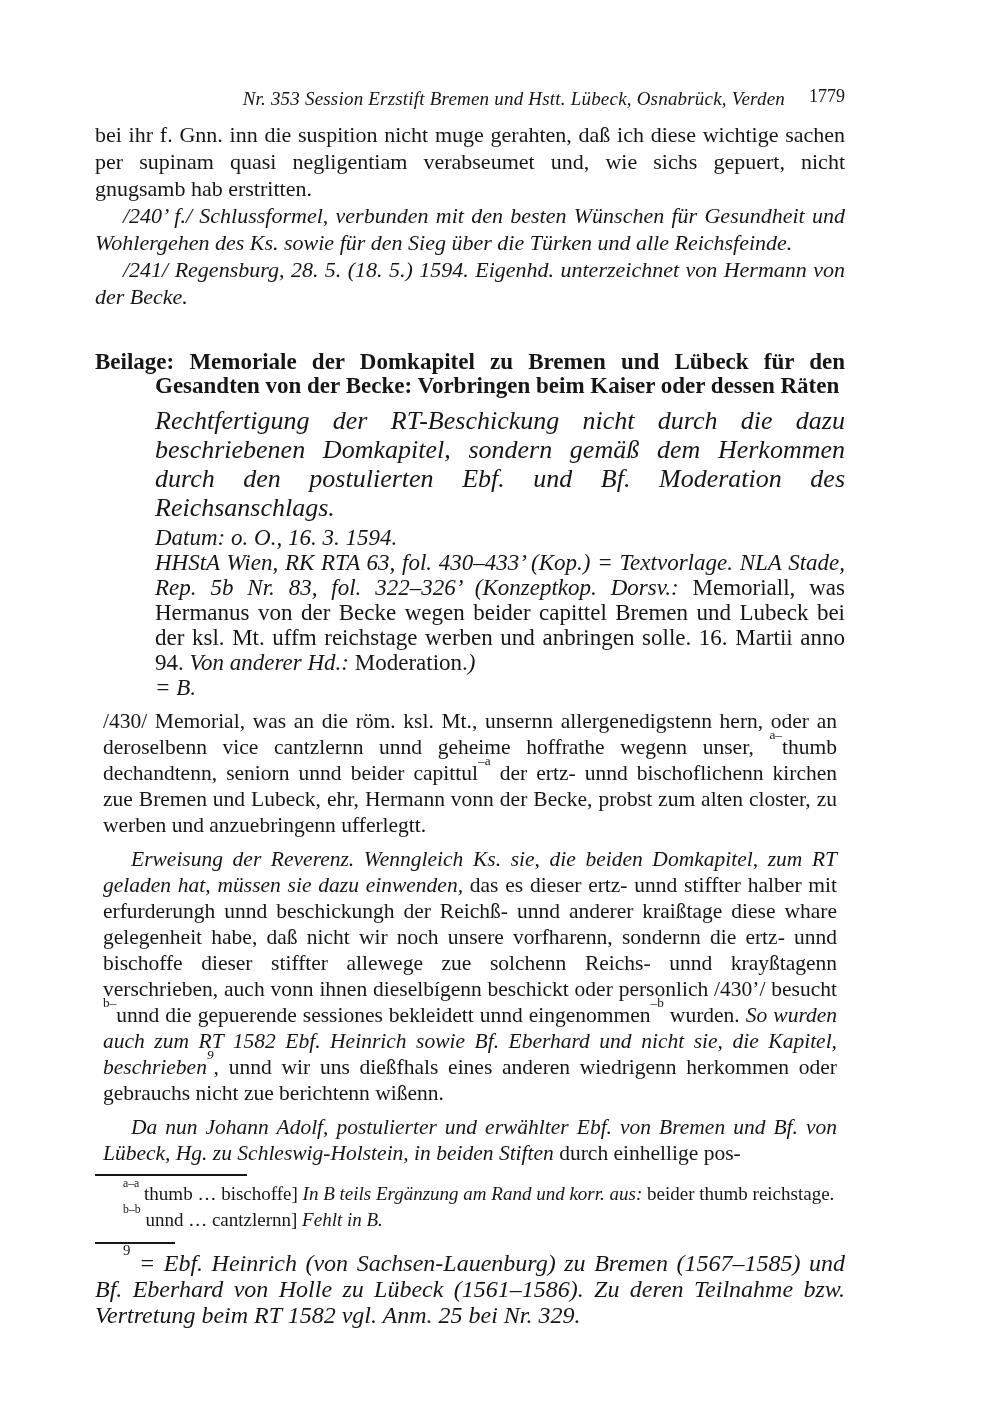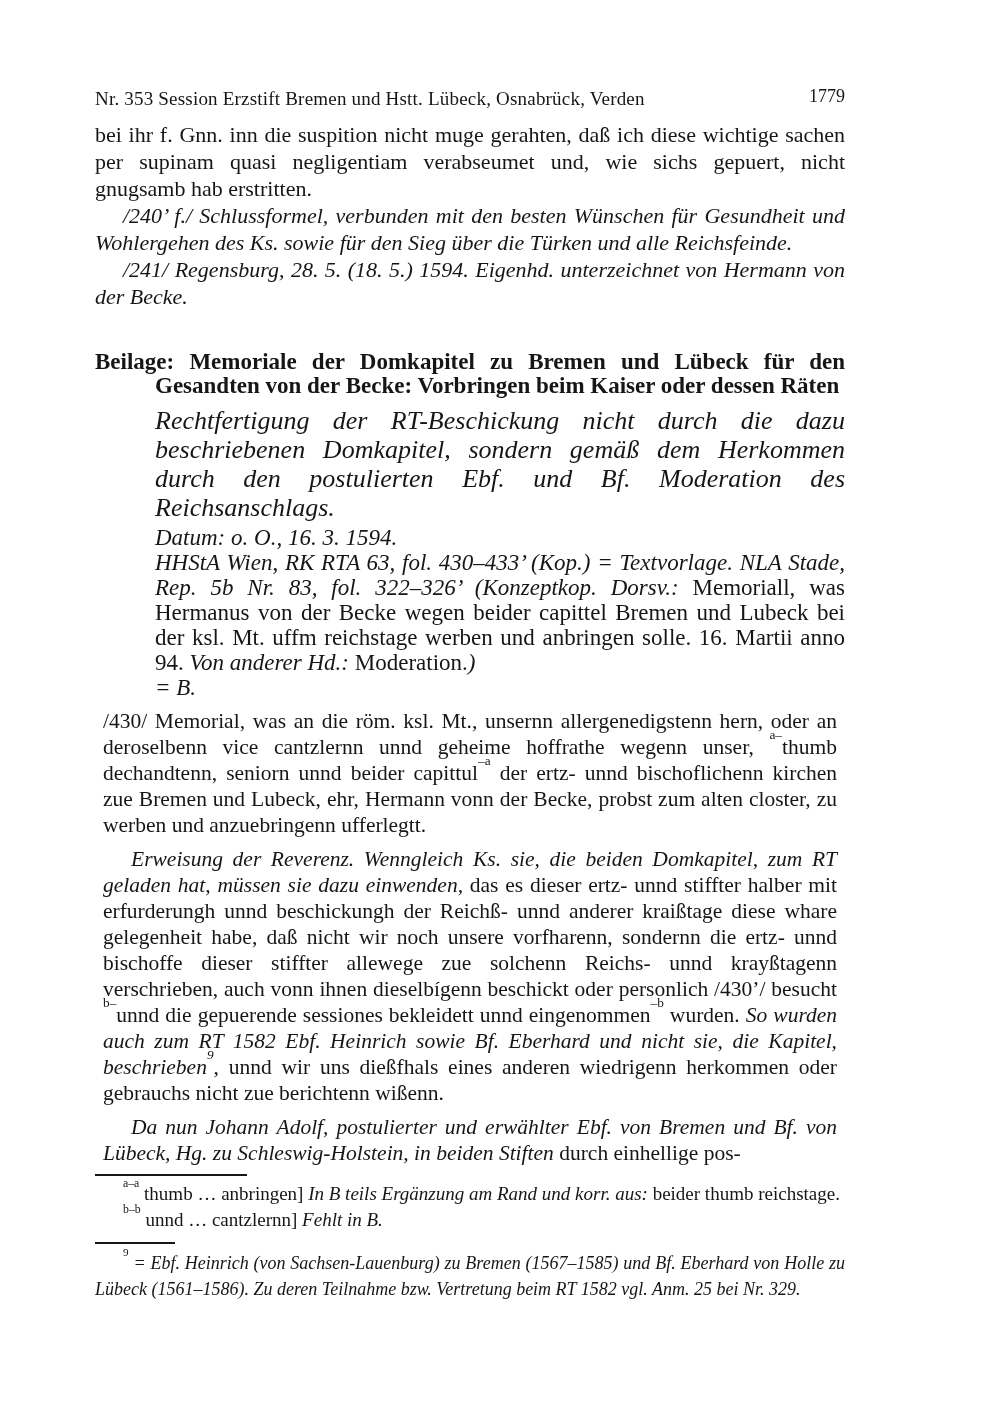--- a/index.html
+++ b/index.html
@@ -7,21 +7,21 @@
     width:1004px; height:1418px;
     background:#ffffff;
     font-family:"Liberation Serif", serif;
     color:#161616;
     position:relative;
   }
   .textblock { position:absolute; left:95px; top:84px; width:750px; }
 
   
   .runhead { position:relative; font-size:19px; line-height:29px; height:29px; }
-  .runhead-title { display:block; text-align:left; padding-right:60px; letter-spacing:0.2px; }
+  .runhead-title { display:block; text-align:right; padding-right:60px; letter-spacing:0.2px;font-style:italic; }
   .runhead-page { position:absolute; right:0; top:-2px; font-size:18px; }
 
   
   .intro { margin-top:8px; font-size:22px; line-height:27px; }
   .intro p { margin:0; text-align:justify; }
   .ind { text-indent:28px; }
   .it { font-style:italic; }
 
   
   .beilage-heading {
@@ -49,21 +49,21 @@
 
   sup.mk {
     font-size:0.62em; line-height:0;
     position:relative; top:-0.5em;
   }
 
   
   .apparatus { margin-top:8px; font-size:19px; line-height:26px; }
   .rule-a { width:152px; height:0; border-top:2px solid #161616; margin:0 0 5px 0; }
   .apparatus p { margin:0; text-indent:28px; }
-  .fnsection { margin-top:9px; font-size:18px; line-height:26px; }
+  .fnsection { margin-top:9px; font-size:24px; line-height:26px; }
   .rule-b { width:80px; height:0; border-top:2px solid #161616; margin:0 0 6px 0; }
   .fnsection p { margin:0; text-indent:28px; text-align:justify; }
 </style>
 </head>
 <body>
 
 <div class="textblock">
 
   <div class="runhead">
     <span class="runhead-title">Nr. 353 Session Erzstift Bremen und Hstt. Lübeck, Osnabrück, Verden</span>
@@ -87,21 +87,21 @@
   </div>
 
   <div class="memorial">
     <p><span>/430/ Memorial, was an die röm. ksl. Mt., unsernn allergenedigstenn hern, oder an deroselbenn vice cantzlernn unnd geheime hoffrathe wegenn unser, </span><sup class="mk">a–</sup><span>thumb dechandtenn, seniorn unnd beider capittul</span><sup class="mk">–a</sup><span> der ertz- unnd bischoflichenn kirchen zue Bremen und Lubeck, ehr, Hermann vonn der Becke, probst zum alten closter, zu werben und anzuebringenn ufferlegtt.</span></p>
     <p class="ind"><span class="it">Erweisung der Reverenz. Wenngleich Ks. sie, die beiden Domkapitel, zum RT geladen hat, müssen sie dazu einwenden, </span><span>das es dieser ertz- unnd stiffter halber mit erfurderungh unnd beschickungh der Reichß- unnd anderer kraißtage diese whare gelegenheit habe, daß nicht wir noch unsere vorfharenn, sondernn die ertz- unnd bischoffe dieser stiffter allewege zue solchenn Reichs- unnd krayßtagenn verschrieben, auch vonn ihnen dieselbígenn beschickt oder personlich /430’/ besucht </span><sup class="mk">b–</sup><span>unnd die gepuerende sessiones bekleidett unnd eingenommen</span><sup class="mk">–b</sup><span> wurden. </span><span class="it">So wurden auch zum RT 1582 Ebf. Heinrich sowie Bf. Eberhard und nicht sie, die Kapitel, beschrieben</span><sup class="mk it">9</sup><span>, unnd wir uns dießfhals eines anderen wiedrigenn herkommen oder gebrauchs nicht zue berichtenn wißenn.</span></p>
     <p class="ind"><span class="it">Da nun Johann Adolf, postulierter und erwählter Ebf. von Bremen und Bf. von Lübeck, Hg. zu Schleswig-Holstein, in beiden Stiften </span><span>durch einhellige pos-</span></p>
   </div>
 
   <div class="apparatus">
     <div class="rule-a"></div>
-    <p><sup class="mk">a–a</sup><span> thumb … anbringen] </span><span class="it">In B teils Ergänzung am Rand und korr. aus: </span><span>beider thumb reichstage.</span></p>
+    <p><sup class="mk">a–a</sup><span> thumb … bischoffe] </span><span class="it">In B teils Ergänzung am Rand und korr. aus: </span><span>beider thumb reichstage.</span></p>
     <p><sup class="mk">b–b</sup><span> unnd … cantzlernn] </span><span class="it">Fehlt in B.</span></p>
   </div>
 
   <div class="fnsection">
     <div class="rule-b"></div>
     <p><sup class="mk">9</sup><span class="it"> = Ebf. Heinrich (von Sachsen-Lauenburg) zu Bremen (1567–1585) und Bf. Eberhard von Holle zu Lübeck (1561–1586). Zu deren Teilnahme bzw. Vertretung beim RT 1582 vgl. Anm. 25 bei Nr. 329.</span></p>
   </div>
 
 </div>
 

